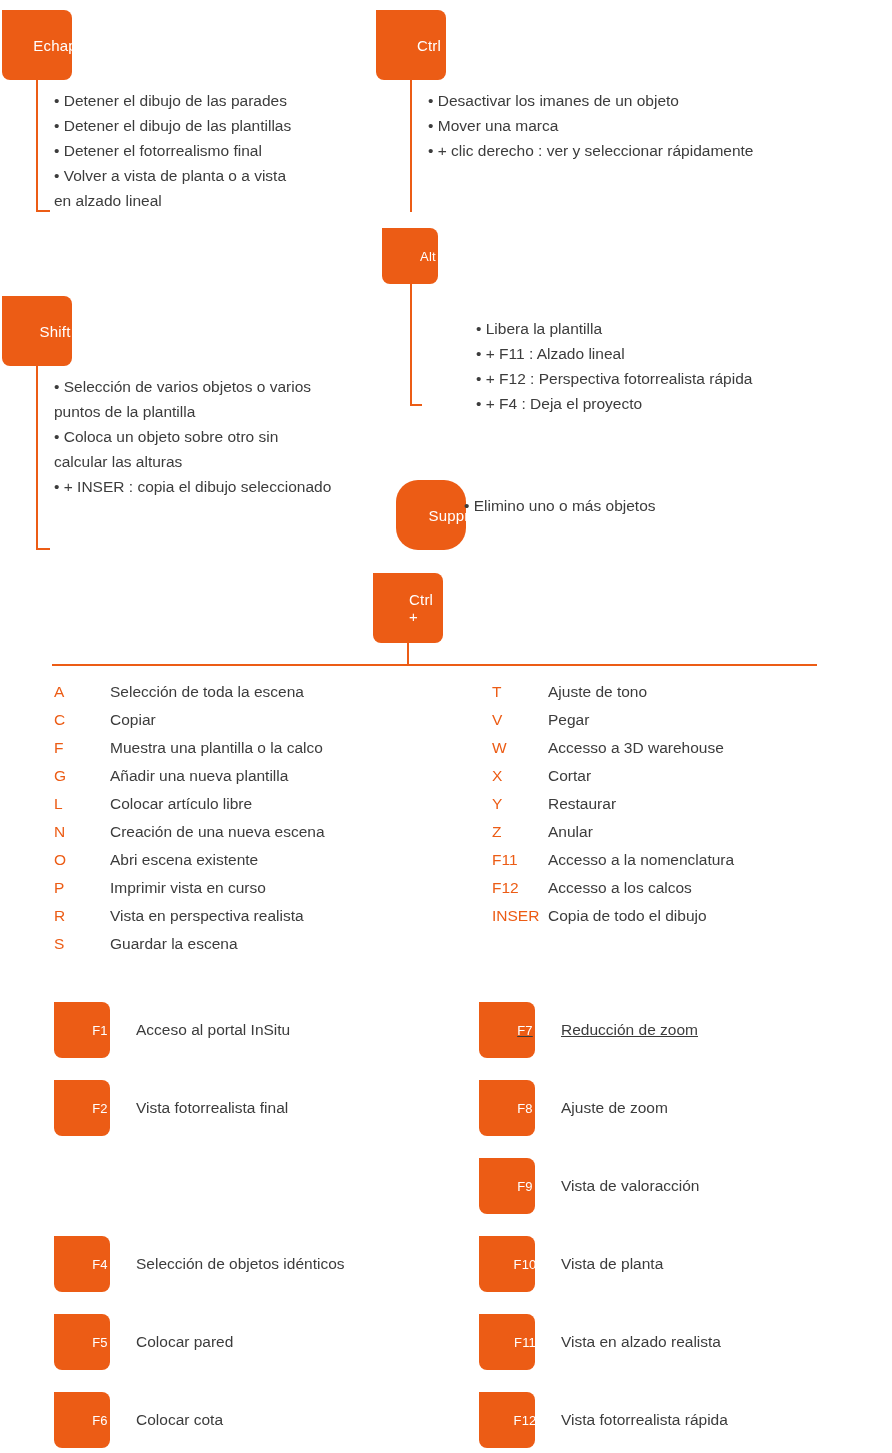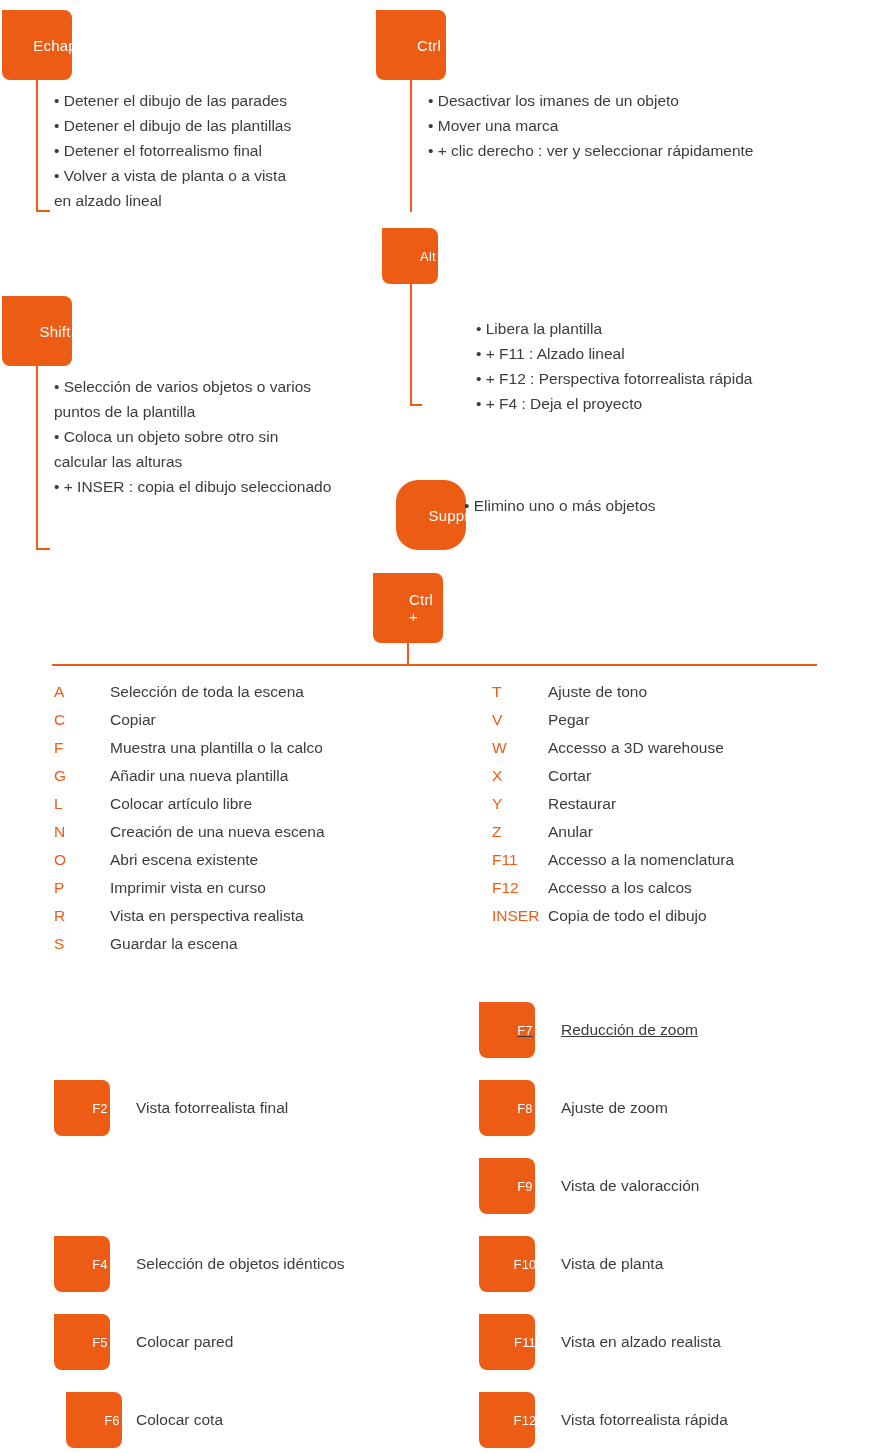--- a/index.html
+++ b/index.html
@@ -223,34 +223,38 @@
     <div class="shortcut-row">
       <span class="shortcut-key">F12</span>
       <span class="shortcut-desc">Accesso a los calcos</span>
     </div>
     <div class="shortcut-row">
       <span class="shortcut-key">INSER</span>
       <span class="shortcut-desc">Copia de todo el dibujo</span>
     </div>
   </div>
 
+  <div class="fkey-item" style="left:54px; top:1002px;">
+    <div class="key key-sm top-cut" style="position:relative; left:0; top:0;">F1</div>
+    <span class="fkey-label">Acceso al portal InSitu</span>
+  </div>
   <div class="fkey-item" style="left:54px; top:1080px;">
     <div class="key key-sm top-cut" style="position:relative; left:0; top:0;">F2</div>
     <span class="fkey-label">Vista fotorrealista final</span>
   </div>
   <div class="fkey-item" style="left:54px; top:1236px;">
     <div class="key key-sm top-cut" style="position:relative; left:0; top:0;">F4</div>
     <span class="fkey-label">Selección de objetos idénticos</span>
   </div>
   <div class="fkey-item" style="left:54px; top:1314px;">
     <div class="key key-sm top-cut" style="position:relative; left:0; top:0;">F5</div>
     <span class="fkey-label">Colocar pared</span>
   </div>
   <div class="fkey-item" style="left:54px; top:1392px;">
-    <div class="key key-sm top-cut" style="position:relative; left:12px; top:0;">F6</div>
+    <div class="key key-sm top-cut" style="position:relative; left:0; top:0;">F6</div>
     <span class="fkey-label">Colocar cota</span>
   </div>
 
   <div class="fkey-item" style="left:479px; top:1002px;text-decoration:underline;">
     <div class="key key-sm top-cut" style="position:relative; left:0; top:0;">F7</div>
     <span class="fkey-label">Reducción de zoom</span>
   </div>
   <div class="fkey-item" style="left:479px; top:1080px;">
     <div class="key key-sm top-cut" style="position:relative; left:0; top:0;">F8</div>
     <span class="fkey-label">Ajuste de zoom</span>

